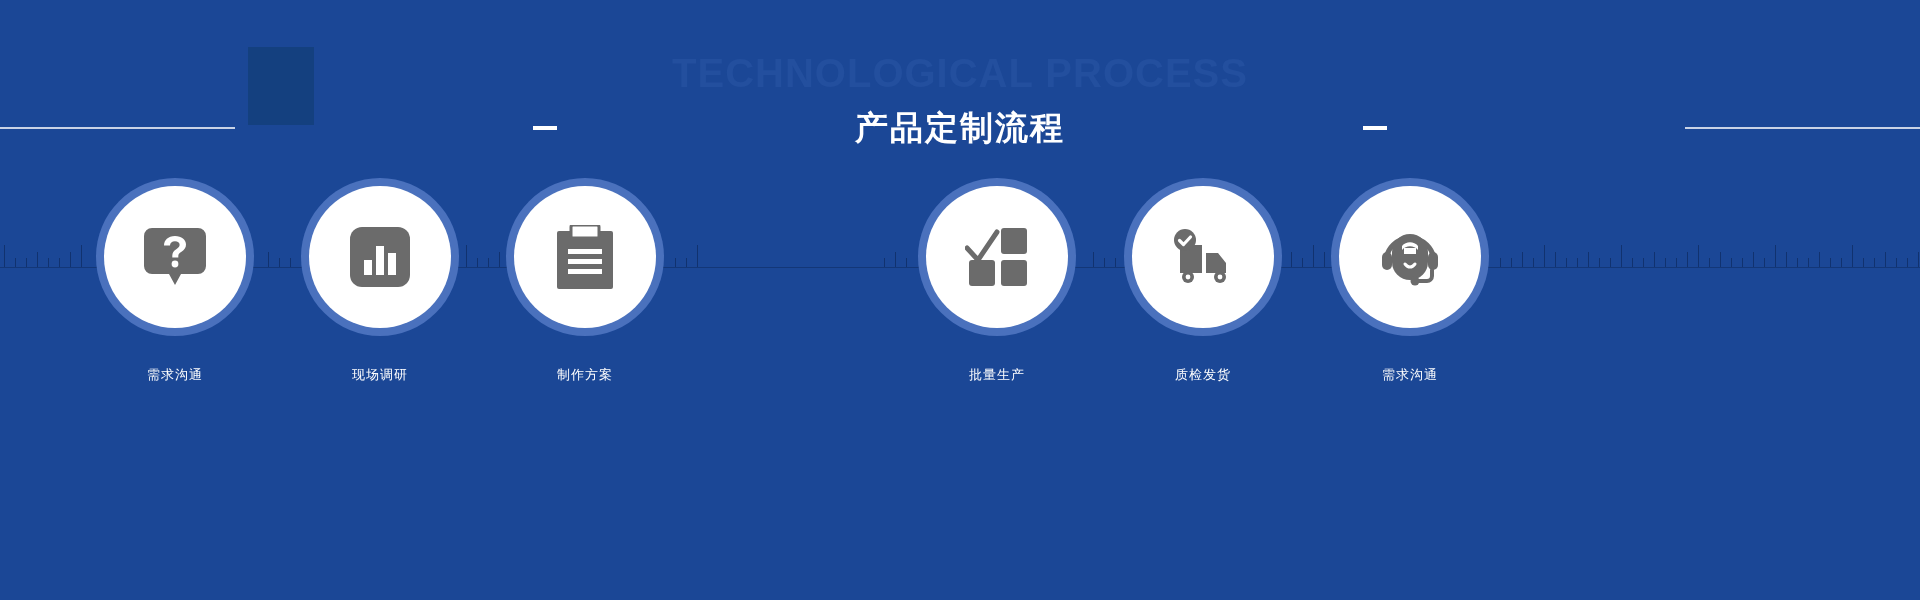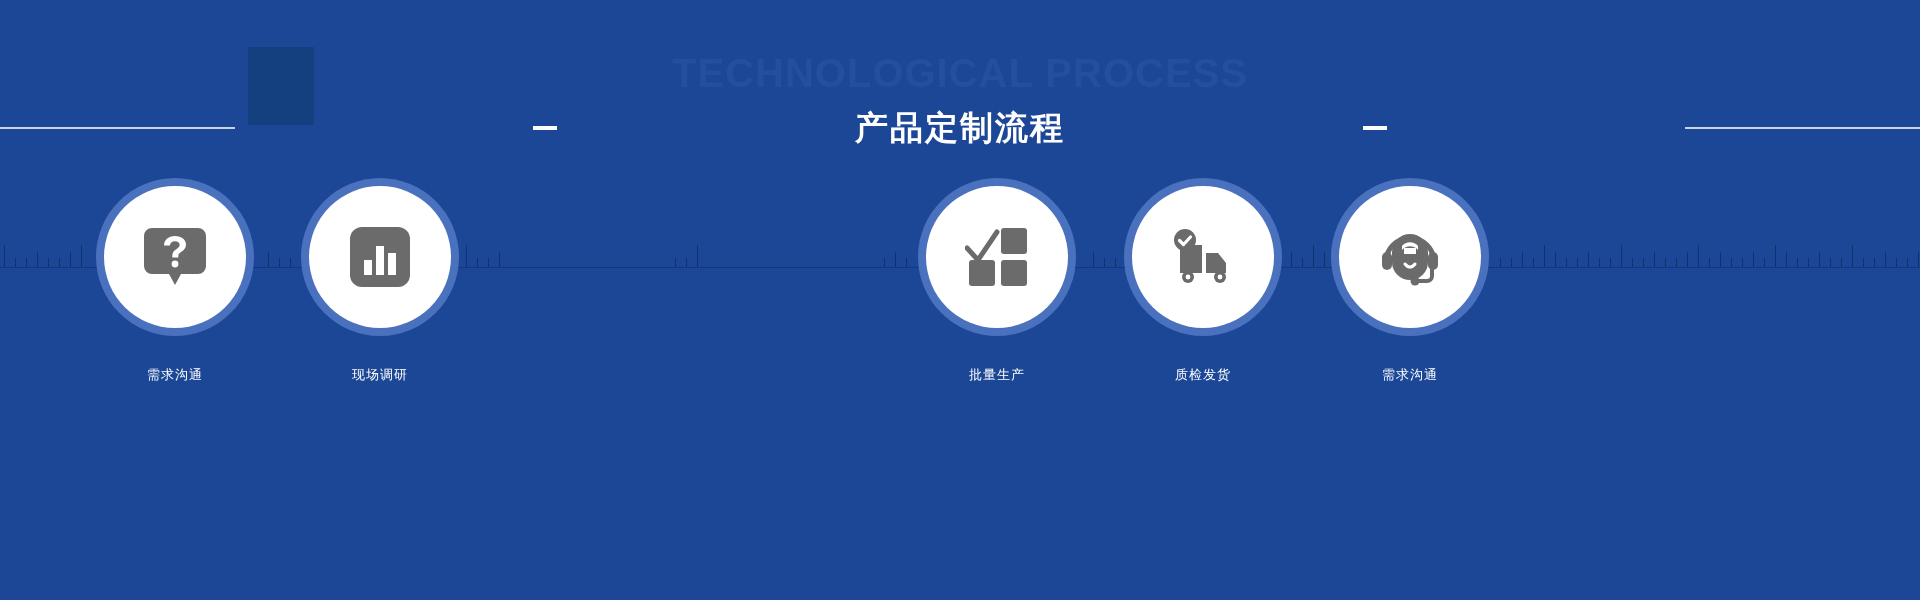--- a/index.html
+++ b/index.html
@@ -158,20 +158,32 @@
         <div class="circle">
           <svg width="60" height="60" viewBox="0 0 60 60">
             <rect x="0" y="0" width="60" height="60" rx="12" fill="#6b6b6b"></rect>
             <rect x="14" y="33" width="8" height="15" fill="#ffffff"></rect>
             <rect x="26" y="19" width="8" height="29" fill="#ffffff"></rect>
             <rect x="38" y="26" width="8" height="22" fill="#ffffff"></rect>
           </svg>
         </div>
         <div class="step-label">现场调研</div>
       </div>
+      <div class="step" style="left: 510px;">
+        <div class="circle">
+          <svg width="56" height="64" viewBox="0 0 56 64">
+            <rect x="0" y="6" width="56" height="58" rx="2" fill="#6b6b6b"></rect>
+            <rect x="14" y="0" width="28" height="13" rx="2" fill="#ffffff" stroke="#6b6b6b" stroke-width="3"></rect>
+            <rect x="11" y="24" width="34" height="5" fill="#ffffff"></rect>
+            <rect x="11" y="34" width="34" height="5" fill="#ffffff"></rect>
+            <rect x="11" y="44" width="34" height="5" fill="#ffffff"></rect>
+          </svg>
+        </div>
+        <div class="step-label">制作方案</div>
+      </div>
       <div class="step" style="left: 1128px;">
         <div class="circle">
           <svg width="70" height="56" viewBox="0 0 70 56">
             <path d="M12 16h22v28H12z" fill="#6b6b6b"></path>
             <path d="M38 24h12l8 10v10H38z" fill="#6b6b6b"></path>
             <circle cx="20" cy="48" r="6" fill="#6b6b6b"></circle>
             <circle cx="52" cy="48" r="6" fill="#6b6b6b"></circle>
             <circle cx="20" cy="48" r="2.4" fill="#ffffff"></circle>
             <circle cx="52" cy="48" r="2.4" fill="#ffffff"></circle>
             <circle cx="17" cy="11" r="11" fill="#6b6b6b"></circle>

